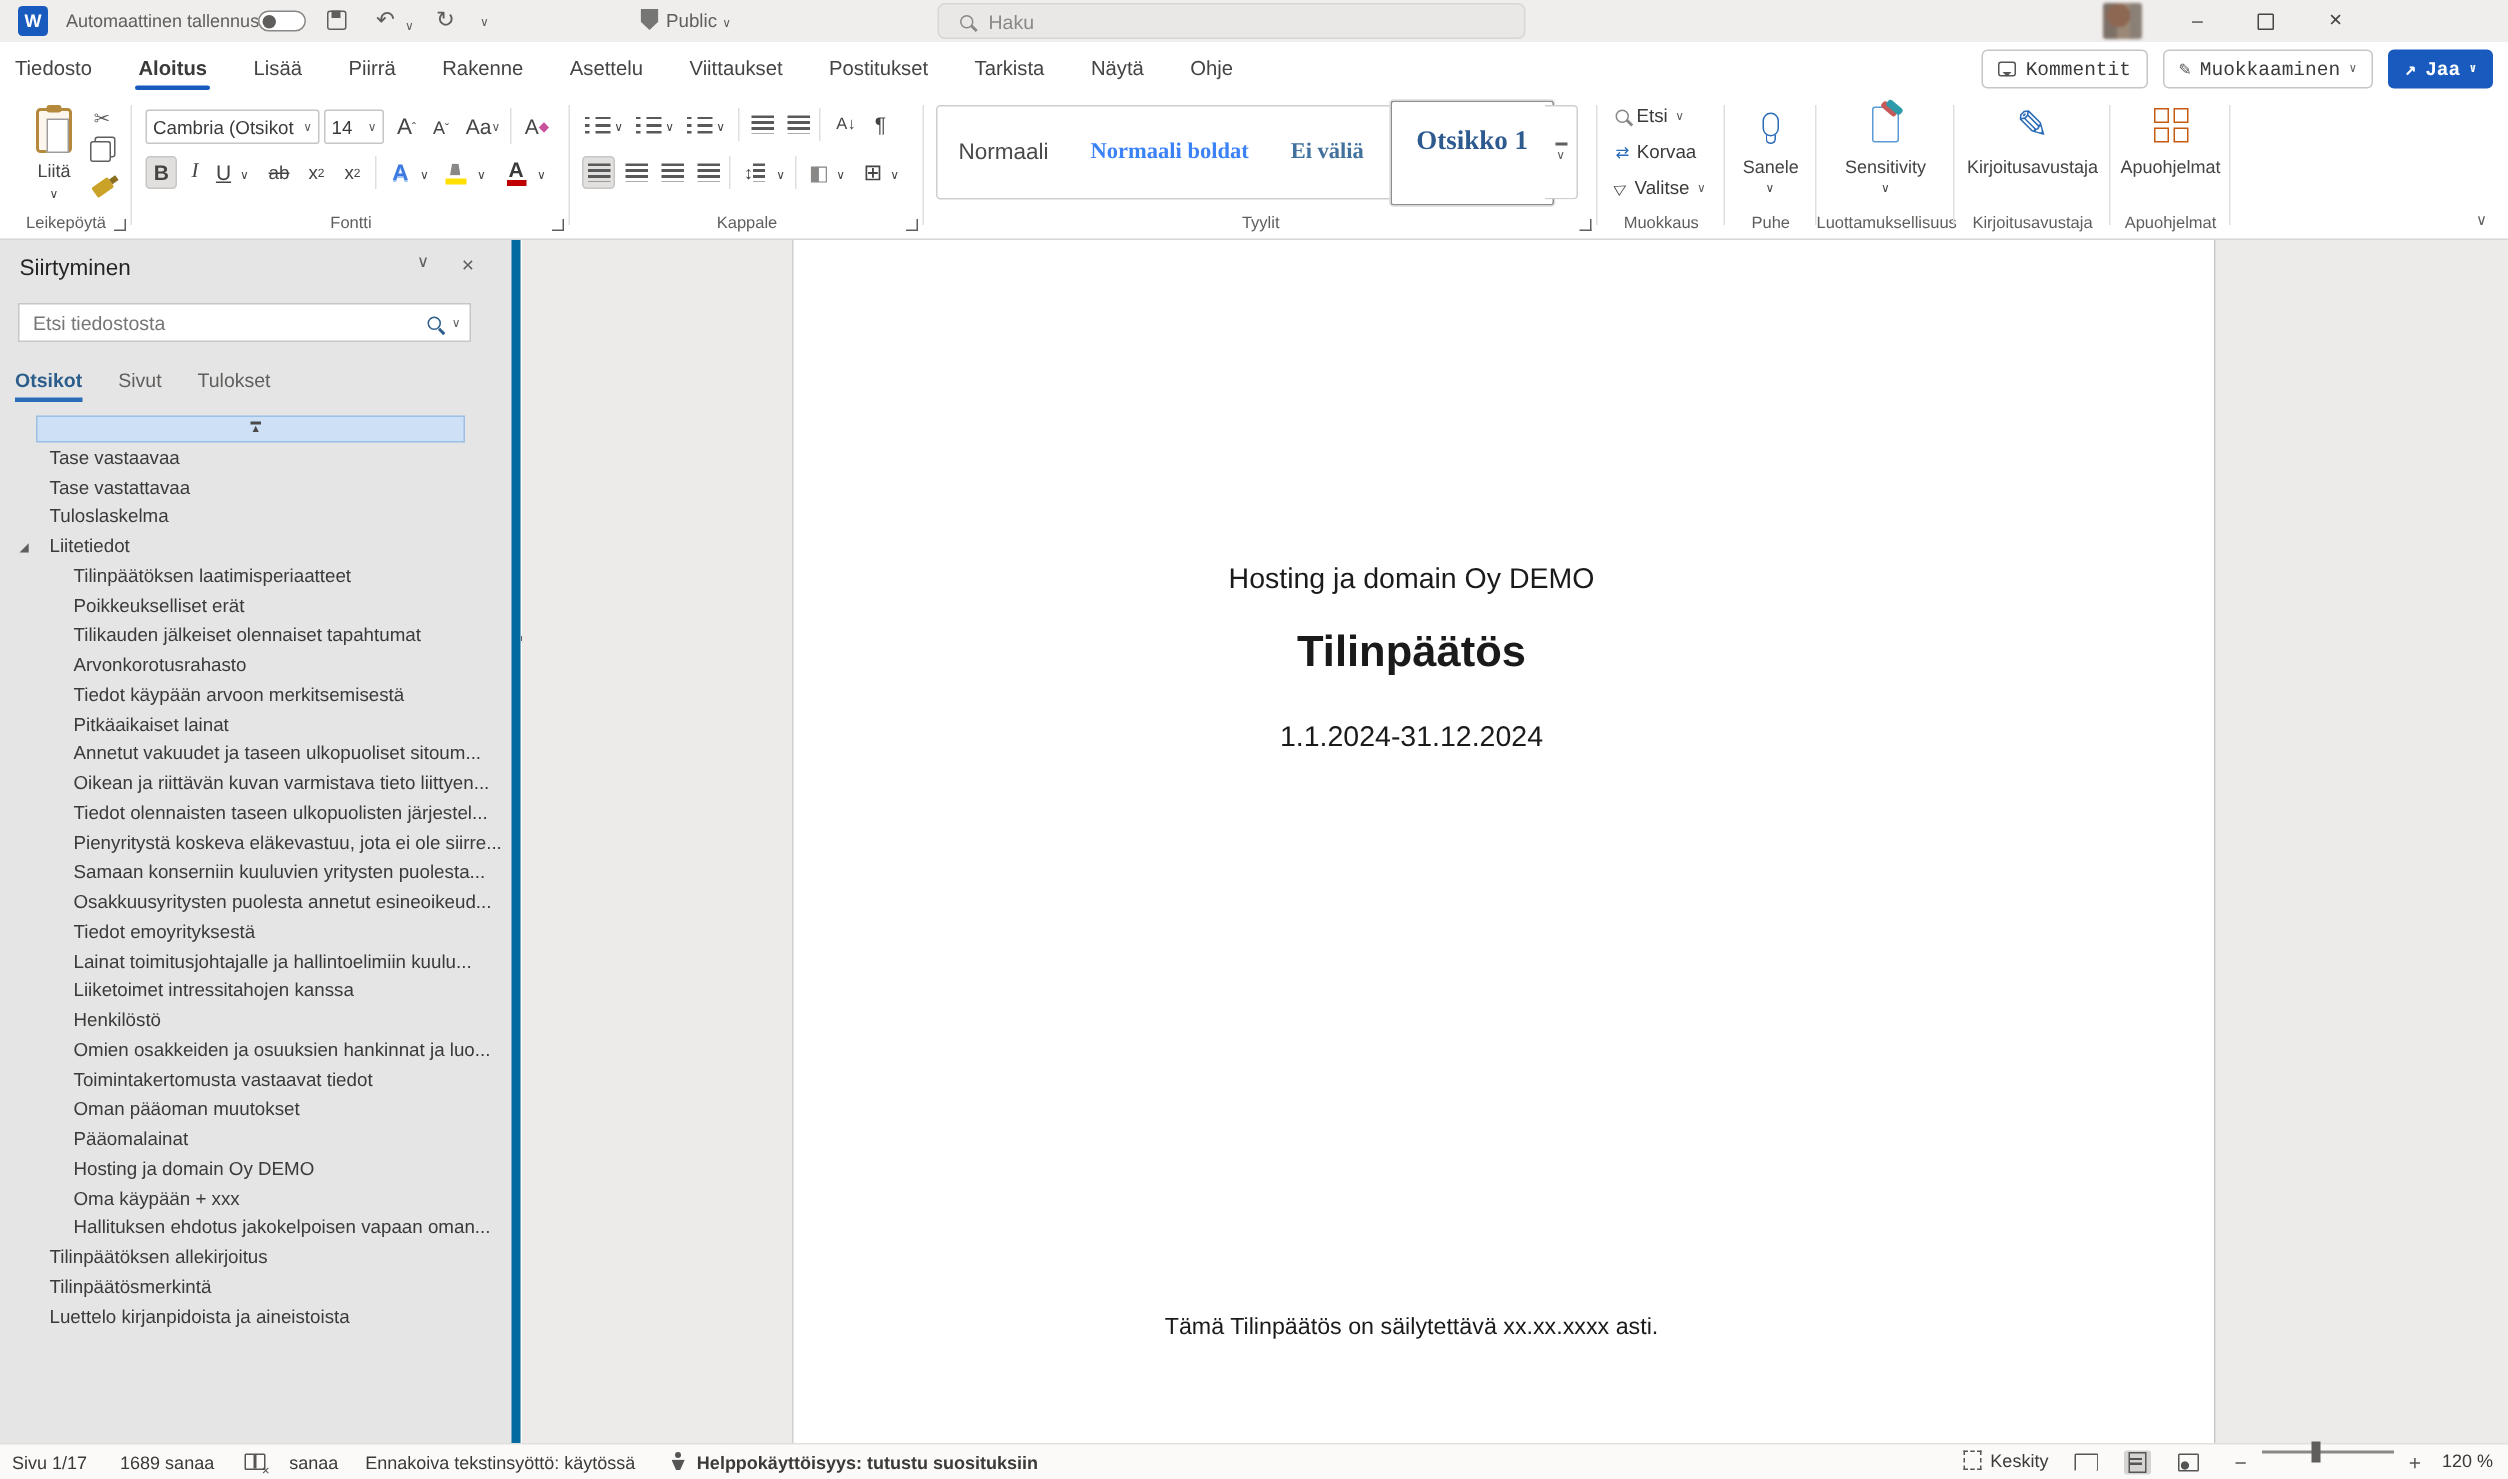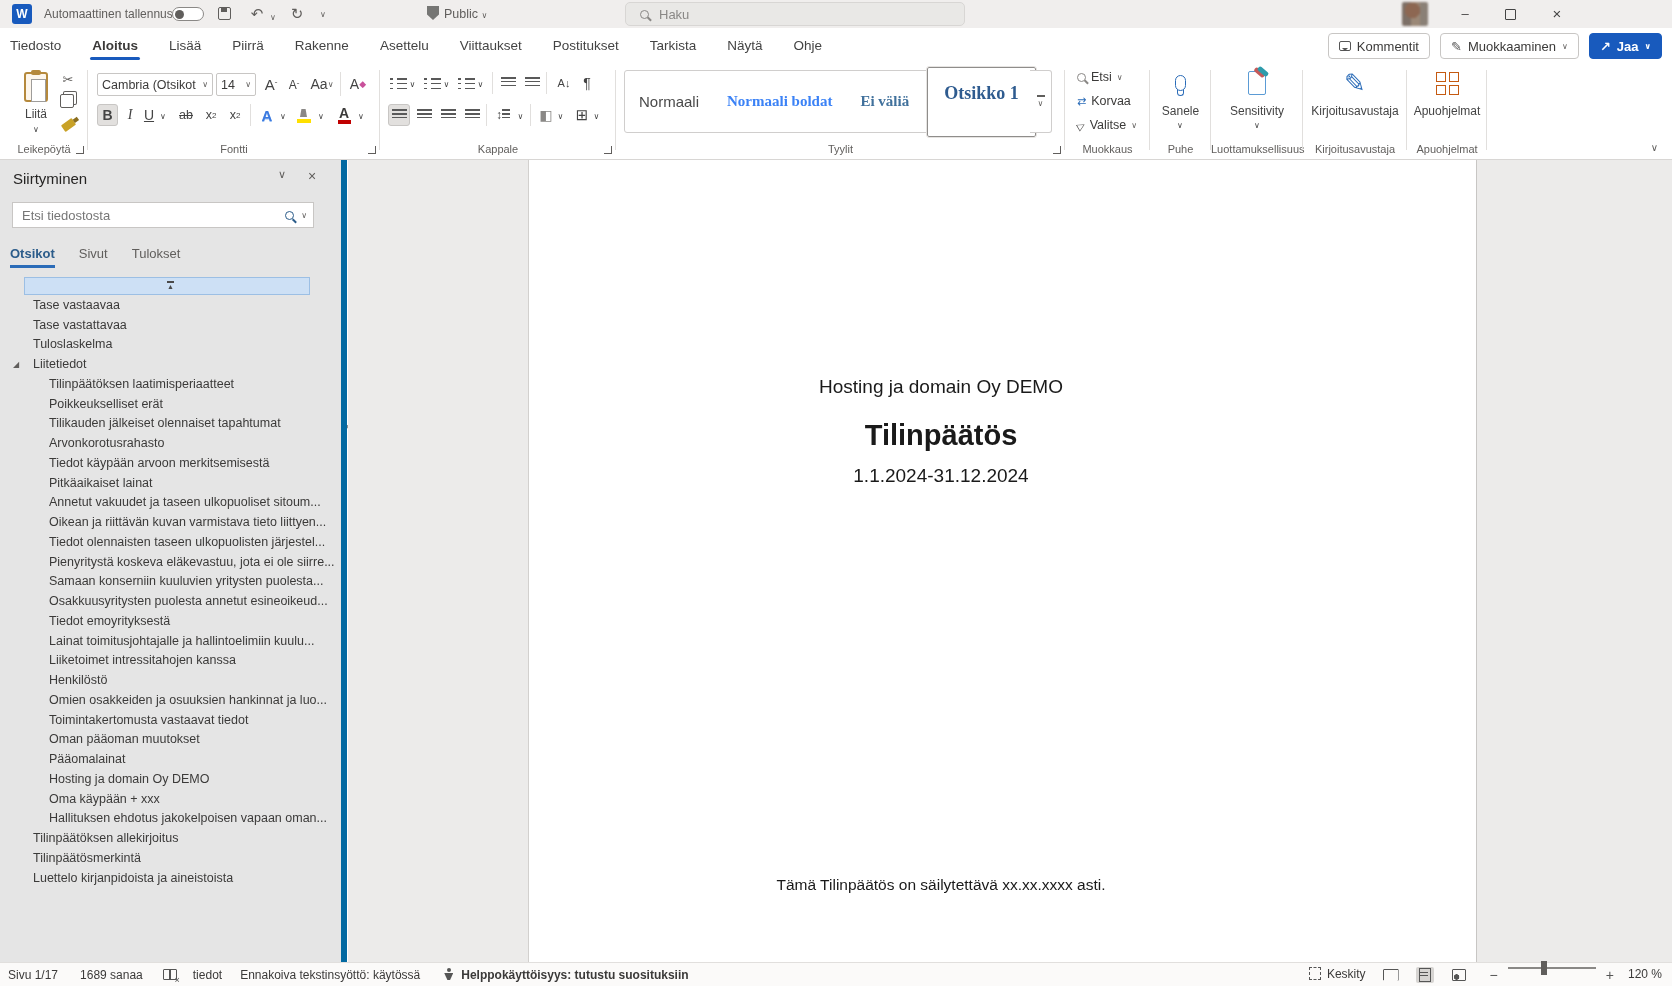--- a/index.html
+++ b/index.html
@@ -12,37 +12,37 @@
   .autosave-label { position:absolute; left:44px; top:7px; color:#605e5c; font-size:12px; }
   .toggle { position:absolute; left:172px; top:7px; width:32px; height:14px; border:1px solid #8a8886; border-radius:8px; background:#fff; }
   .toggle .knob { position:absolute; left:2px; top:1.5px; width:9px; height:9px; border-radius:50%; background:#605e5c; }
   .save-ic { position:absolute; left:218px; top:7px; width:13px; height:13px; border:1.5px solid #605e5c; border-radius:2px; }
   .save-ic::after { content:""; position:absolute; left:2px; top:-1px; width:6px; height:5px; background:#605e5c; }
   .glyph-btn { position:absolute; top:2px; height:24px; line-height:24px; font-size:15px; color:#605e5c; text-align:center; }
   .chev { font-size:8px; color:#605e5c; }
   .doc-title { position:absolute; left:347px; top:6px; font-size:12.5px; color:#605e5c; }
   .shield { position:absolute; left:427px; top:6px; width:12px; height:14px; background:#767674; clip-path:polygon(0 0,100% 0,100% 60%,50% 100%,0 60%); }
   .sens-badge { position:absolute; left:444px; top:7px; font-size:12.5px; color:#605e5c; }
-  .tb-search { position:absolute; left:625px; top:2px; width:340px; height:24px; background:#e9e8e6; border:1px solid #d8d6d4; border-radius:5px; display:flex; align-items:center; padding-left:14px; color:#8a8886; font-size:13px; gap:10px; }
+  .tb-search { position:absolute; left:625px; top:2px; width:392px; height:24px; background:#e9e8e6; border:1px solid #d8d6d4; border-radius:5px; display:flex; align-items:center; padding-left:14px; color:#8a8886; font-size:13px; gap:10px; }
   .mag { width:9px; height:9px; border:1.6px solid #8a8886; border-radius:50%; position:relative; flex:none; }
   .mag::after { content:""; position:absolute; right:-4px; bottom:-2px; width:5px; height:1.6px; background:#8a8886; transform:rotate(45deg); }
   .avatar { position:absolute; left:1402px; top:2px; width:26px; height:24px; background:
       radial-gradient(circle at 40% 35%, #8d6752 0 35%, transparent 36%),
       linear-gradient(90deg,#7d7067 0 35%, #9b8877 35% 70%, #8a8076 70%); filter:blur(1px); border-radius:2px; }
   .winbtn { position:absolute; top:0; width:46px; height:28px; text-align:center; line-height:28px; color:#444; font-size:13px; }
   .maxi { position:relative; }
   .maxi::before { content:""; position:absolute; left:17px; top:9px; width:9px; height:9px; border:1px solid #444; border-radius:1px; }
 
   
   .menurow { position:absolute; left:0; top:28px; width:1672px; height:34px; background:#fff; }
   .tabs { position:absolute; left:8px; top:0; height:34px; display:flex; gap:27px; align-items:center; font-size:13.5px; color:#444; }
   .mtab { position:relative; padding:7px 2px; cursor:default; }
   .mtab.active { font-weight:600; color:#3b3a39; }
   .mtab.active::after { content:""; position:absolute; left:0; right:0; bottom:0; height:3px; background:#185abd; border-radius:2px; }
-  .actionbtns { position:absolute; right:10px; top:5px; display:flex; gap:10px; align-items:center; }
+  .actionbtns { position:absolute; right:10px; top:5px; display:flex; gap:10px; align-items:center;font-family:Liberation Mono, monospace; }
   .pillbtn { height:26px; border:1px solid #c8c6c4; border-radius:4px; background:#fff; display:flex; align-items:center; padding:0 10px; gap:6px; font-size:13px; color:#3b3a39; }
   .pillbtn.share { background:#185abd; border-color:#185abd; color:#fff; font-weight:600; }
   .bubble { width:12px; height:10px; border:1.4px solid #555; border-radius:2px; position:relative; }
   .bubble::after { content:""; position:absolute; left:2px; bottom:-4px; border:3px solid transparent; border-top-color:#555; }
   .pen-g { font-size:13px; color:#555; }
 
   
   .ribbon { position:absolute; left:0; top:62px; width:1672px; height:98px; background:#fff; border-bottom:1px solid #d8d6d4; }
   .grp { position:absolute; top:0; height:98px; }
   .grp::after { content:""; position:absolute; right:0; top:8px; bottom:10px; width:1px; background:#e1dfdd; }
@@ -110,21 +110,21 @@
   .nav-item.selected::before { content:""; position:absolute; left:24px; right:31px; top:0.5px; bottom:1px; background:#cde0f5; border:1px solid #9cbfe4; }
   .jump-icon { display:none; }
   .nav-item.jump .jump-icon { display:inline-block; position:relative; border-top:2px solid #4a4a4a; font-size:7px; line-height:8px; padding-top:0px; color:#4a4a4a; vertical-align:middle; }
 
   
   .canvas { position:absolute; left:348px; top:160px; width:1324px; height:802px; background:#ecebea; }
   .page { position:absolute; left:528px; top:160px; width:949px; height:802px; background:#fff; border-left:1px solid #d2d0ce; border-right:1px solid #c8c6c4; }
   .doc-center { position:absolute; left:528px; width:826px; text-align:center; color:#1a1a1a; }
   .doc-l1 { top:376px; font-size:19px; }
   .doc-title { top:419px; font-size:29px; font-weight:700; }
-  .doc-period { top:465px; font-size:19px; }
+  .doc-period { top:481px; font-size:19px; }
   .doc-footer { top:876px; font-size:15.5px; }
 
   
   .statusbar { position:absolute; left:0; top:962px; width:1672px; height:24px; background:#fbfaf9; border-top:1px solid #e1dfdd; display:flex; align-items:center; font-size:12px; color:#3b3a39; }
   .sb-item { margin-left:22px; white-space:nowrap; }
   .sb-first { margin-left:8px; }
   .sb-bold { font-weight:700; }
   .book-ic { position:relative; width:14px; height:11px; border:1.4px solid #555; border-radius:1px; margin-left:20px; flex:none; }
   .book-ic::before { content:""; position:absolute; left:5.5px; top:0; bottom:0; width:1.4px; background:#555; }
   .book-ic::after { content:"×"; position:absolute; right:-4px; bottom:-6px; font-size:9px; color:#555; }
@@ -617,21 +617,21 @@
 <div class="page"></div>
 <div class="doc-center doc-l1">Hosting ja domain Oy DEMO</div>
 <div class="doc-center doc-title">Tilinpäätös</div>
 <div class="doc-center doc-period">1.1.2024-31.12.2024</div>
 <div class="doc-center doc-footer">Tämä Tilinpäätös on säilytettävä xx.xx.xxxx asti.</div>
 
 <div class="statusbar">
   <span class="sb-item sb-first">Sivu 1/17</span>
   <span class="sb-item">1689 sanaa</span>
   <span class="book-ic"></span>
-  <span class="sb-item" style="margin-left:16px;">tiedot</span>
+  <span class="sb-item" style="margin-left:16px;">sanaa</span>
   <span class="sb-item" style="margin-left:18px;">Ennakoiva tekstinsyöttö: käytössä</span>
   <span class="acc-ic"></span>
   <span class="sb-item sb-bold" style="margin-left:6px;">Helppokäyttöisyys: tutustu suosituksiin</span>
   <div class="sb-right">
     <span class="focus-ic"></span>
     <span>Keskity</span>
     <span class="view-ic">
         <span class="vi-read" style="display:flex;"></span>
       </span>
     <span class="view-ic active vi-print"></span>

